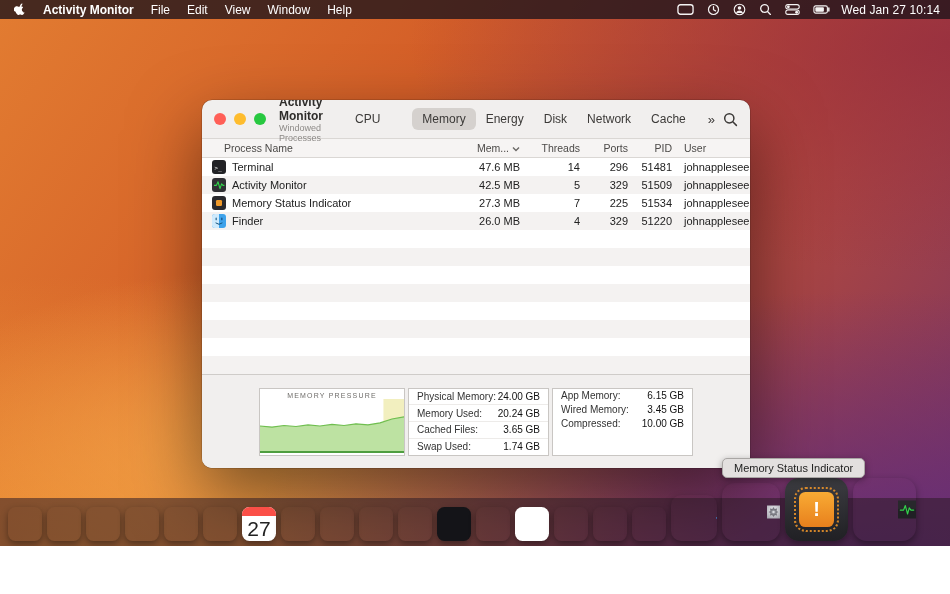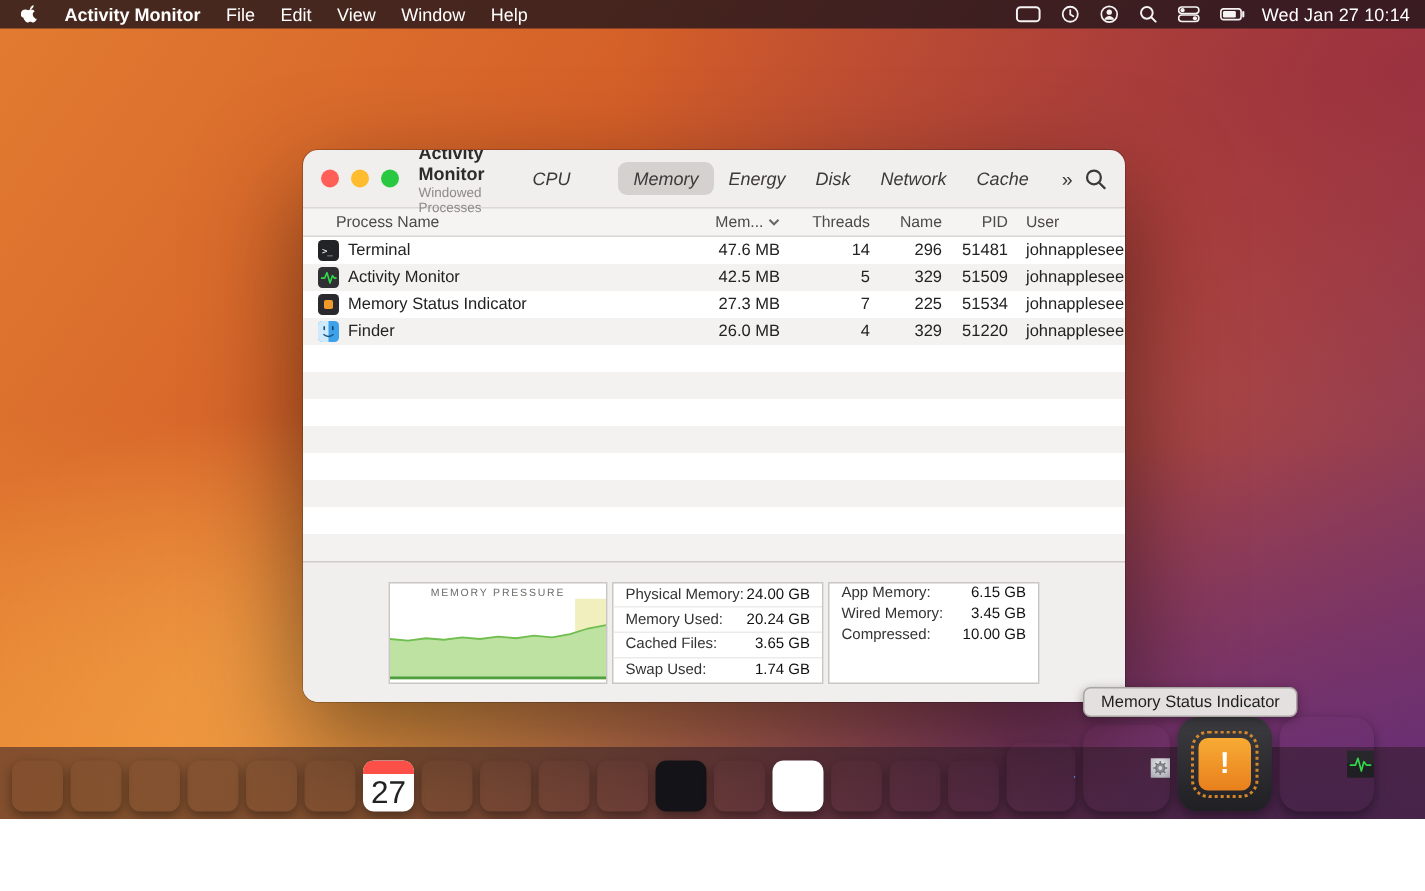--- a/index.html
+++ b/index.html
@@ -33,21 +33,21 @@
     background:#f1efee; border-radius:10px; overflow:hidden;
     box-shadow:0 28px 70px rgba(0,0,0,.5), 0 0 0 .5px rgba(0,0,0,.25); z-index:20; }
   .titlebar { height:38px; display:flex; align-items:center; padding:0 12px; }
   .tl { display:flex; gap:8px; }
   .tl span { width:12px; height:12px; border-radius:50%; display:block; }
   .tl-red { background:#ff5f57; } .tl-yellow { background:#febc2e; } .tl-green { background:#28c840; }
   .title-block { margin-left:13px; }
   .w-title { font-size:12px; font-weight:bold; color:#2e2c2a; line-height:14px; }
   .w-sub { font-size:9px; color:#8d8a87; line-height:10px; }
   .tabs { margin-left:auto; display:flex; align-items:center; font-size:12px; color:#3c3a38; }
-  .tab { padding:4px 10px; border-radius:6px; cursor:default; white-space:nowrap;font-style:italic; }
+  .tab { padding:4px 10px; border-radius:6px; cursor:default; white-space:nowrap; }
   .tab.active { background:#d5d1ce;margin-left:22px; }
   .chev { margin:0 8px 0 12px; font-size:13px; color:#3c3a38; }
   .search-btn svg { width:15px; height:15px; display:block; }
 
   
   .thead { display:flex; align-items:center; height:20px; background:#f6f4f3;
     border-top:1px solid #dad7d4; border-bottom:1px solid #dad7d4;
     font-size:10.5px; color:#4c4a48; padding:0 14px 0 10px; }
   .thead .hcell { display:flex; align-items:center; }
   .col-name { flex:1; min-width:0; display:flex; align-items:center; gap:6px; }
@@ -215,21 +215,21 @@
 
     <div class="thead">
       <span class="hcell col-name">Process Name</span>
       <span class="hcell col-mem">
         <span>Mem...</span>
         <span class="sort-chev"><svg viewBox="0 0 8 6">
               <path d="M1 1.5l3 3 3-3" fill="none" stroke="#6b6966" stroke-width="1.4"></path>
             </svg></span>
       </span>
       <span class="hcell col-threads">Threads</span>
-      <span class="hcell col-ports">Name</span>
+      <span class="hcell col-ports">Ports</span>
       <span class="hcell col-pid">PID</span>
       <span class="hcell col-user">User</span>
     </div>
 
     <div class="tbody" id="rows">
         <div class="prow">
           <span class="cell col-name">
             <span class="picon">
               <svg viewBox="0 0 14 14">
                 <rect width="14" height="14" rx="3" fill="#222326"></rect>

